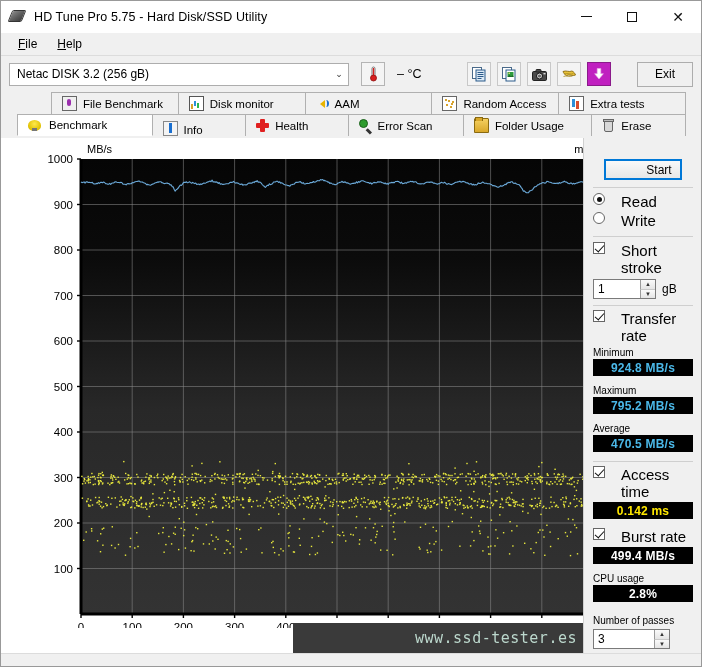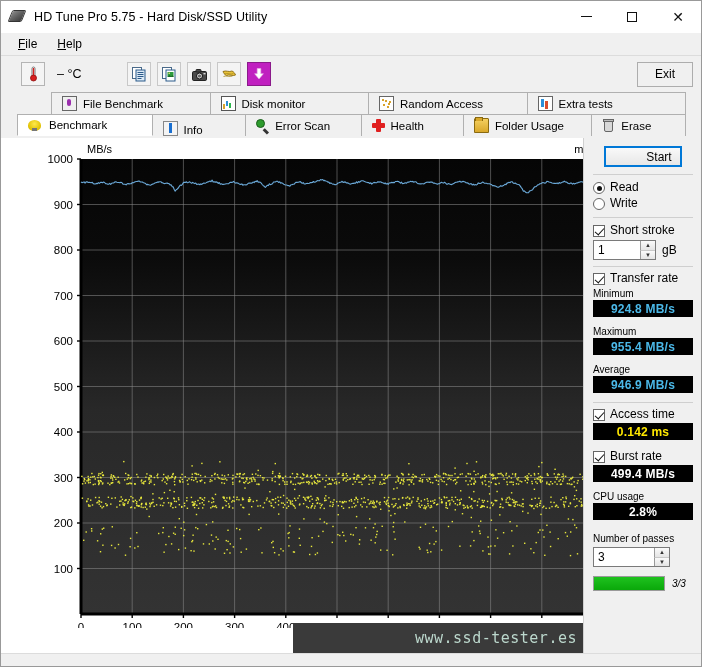--- a/index.html
+++ b/index.html
@@ -140,28 +140,28 @@
     flex:0 0 118px;background:#f0f0f0;border-left:1px solid #d0d0d0;
     padding:6px 8px 0 9px;box-sizing:border-box;position:relative;
   }
 
   
   .chart-host{position:absolute;left:0;top:0;right:0;bottom:0;margin-left:36px;}
   svg.chart{display:block;}
 
   
   .startbtn{
-    width:78px;height:21px;margin:2px auto 0;display:block;
+    width:78px;height:21px;margin:15px auto 0;display:block;
     background:linear-gradient(#fafafa,#e6e6e6);
     border:1px solid #0078d7;box-shadow:0 0 0 1px #0078d7 inset;
     font-size:12px;color:#000;
     display:flex;align-items:center;justify-content:center;box-sizing:border-box;padding-left:32px;
   }
   .hr{height:1px;background:#cfcfcf;margin:7px 0 5px;}
-  .rowline{display:flex;align-items:flex-end;gap:5px;margin:2px 0;font-size:12px;}
+  .rowline{display:flex;align-items:flex-start;gap:16px;margin:2px 0;font-size:15px;}
   .radio{
     width:12px;height:12px;border-radius:50%;border:1px solid #666;background:#fff;
     flex:0 0 12px;position:relative;box-sizing:border-box;
   }
   .radio.on:after{content:"";position:absolute;left:2.5px;top:2.5px;width:5px;height:5px;border-radius:50%;background:#111;}
   .cbox{
     width:12px;height:12px;border:1px solid #666;background:#fff;flex:0 0 12px;
     position:relative;box-sizing:border-box;
   }
   .cbox.on:after{
@@ -232,20 +232,24 @@
         </div>
     </div>
   </div>
 
   <div class="menubar">
     <div class="menuitem"><u>F</u><span>ile</span></div>
     <div class="menuitem"><u>H</u><span>elp</span></div>
   </div>
 
   <div class="toolbar">
+    <div class="combo">
+      <span class="lbl">Netac   DISK 3.2 (256 gB)</span>
+      <span class="arr">⌄</span>
+    </div>
 
     <div class="tb-group">
       <div class="tbtn">
         <svg width="13" height="16" viewBox="0 0 13 16" aria-hidden="true">
           <rect x="5" y="1" width="3" height="9" rx="1.5" fill="#fff" stroke="#777" stroke-width="1"></rect>
           <rect x="5.8" y="2" width="1.4" height="8" fill="#d81e1e"></rect>
           <circle cx="6.5" cy="12" r="3" fill="#d81e1e" stroke="#8a1010" stroke-width="0.8"></circle>
         </svg>
       </div>
       <span class="temp-txt">– °C</span>
@@ -300,44 +304,48 @@
     <div class="tabrow r1">
       <div class="tab">
         <span class="ti ic-filebench"></span>
         <span>File Benchmark</span>
       </div>
       <div class="tab">
         <span class="ti ic-monitor"></span>
         <span>Disk monitor</span>
       </div>
       <div class="tab">
+        <span class="ti ic-aam"></span>
+        <span>AAM</span>
+      </div>
+      <div class="tab">
         <span class="ti ic-random"></span>
         <span>Random Access</span>
       </div>
       <div class="tab">
         <span class="ti ic-extra"></span>
         <span>Extra tests</span>
       </div>
     </div>
     <div class="tabrow r2">
       <div class="tab active" style="flex:1.42;gap:8px;">
         <span class="ti ic-bulb"></span>
         <span>Benchmark</span>
       </div>
       <div class="tab" style="flex:0.95;align-items:flex-end;">
         <span class="ti ic-info"></span>
         <span>Info</span>
       </div>
+      <div class="tab" style="flex:1.05;">
+        <span class="ti ic-cross"></span>
+        <span>Health</span>
+      </div>
       <div class="tab" style="flex:1.2;">
         <span class="ti ic-scan"></span>
         <span>Error Scan</span>
-      </div>
-      <div class="tab" style="flex:1.05;">
-        <span class="ti ic-cross"></span>
-        <span>Health</span>
       </div>
       <div class="tab" style="flex:1.35;">
         <span class="ti ic-folder"></span>
         <span>Folder Usage</span>
       </div>
       <div class="tab" style="flex:0.95;">
         <span class="ti ic-trash"></span>
         <span>Erase</span>
       </div>
     </div>
@@ -1883,23 +1891,23 @@
       <div class="hr" style="margin:6px 0 4px;"></div>
 
       <div class="rowline">
         <span class="cbox on"></span>
         <span>Transfer rate</span>
       </div>
 
       <div class="caption">Minimum</div>
       <div class="valbox cyan">924.8 MB/s</div>
       <div class="caption">Maximum</div>
-      <div class="valbox cyan">955.4 MB/s</div>
+      <div class="valbox cyan">795.2 MB/s</div>
       <div class="caption">Average</div>
-      <div class="valbox cyan">946.9 MB/s</div>
+      <div class="valbox cyan">470.5 MB/s</div>
 
       <div class="hr" style="margin:7px 0 4px;"></div>
 
       <div class="rowline">
         <span class="cbox on"></span>
         <span>Access time</span>
       </div>
       <div class="valbox yellow">0.142 ms</div>
 
       <div class="rowline" style="margin-top:4px;">

